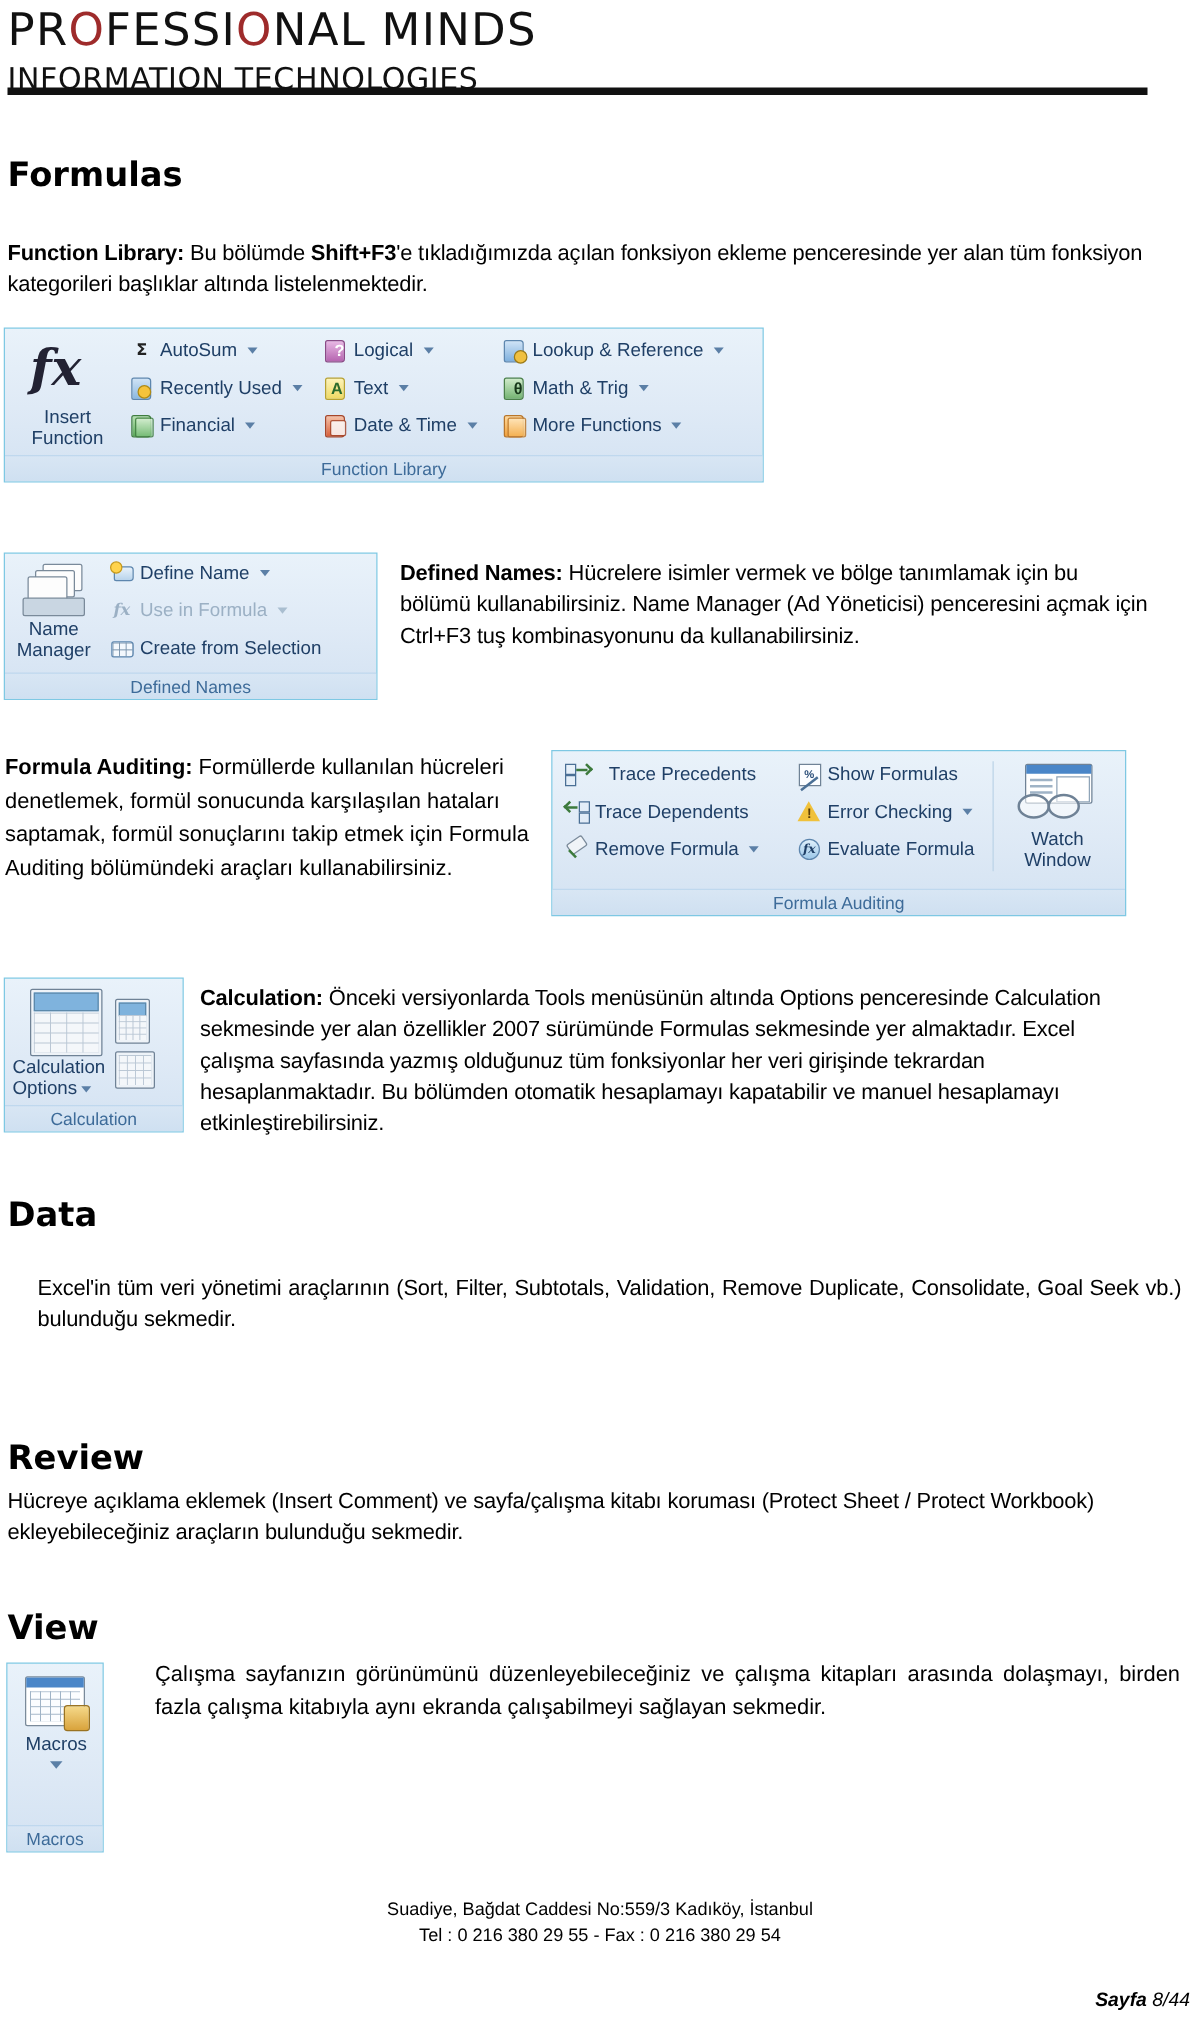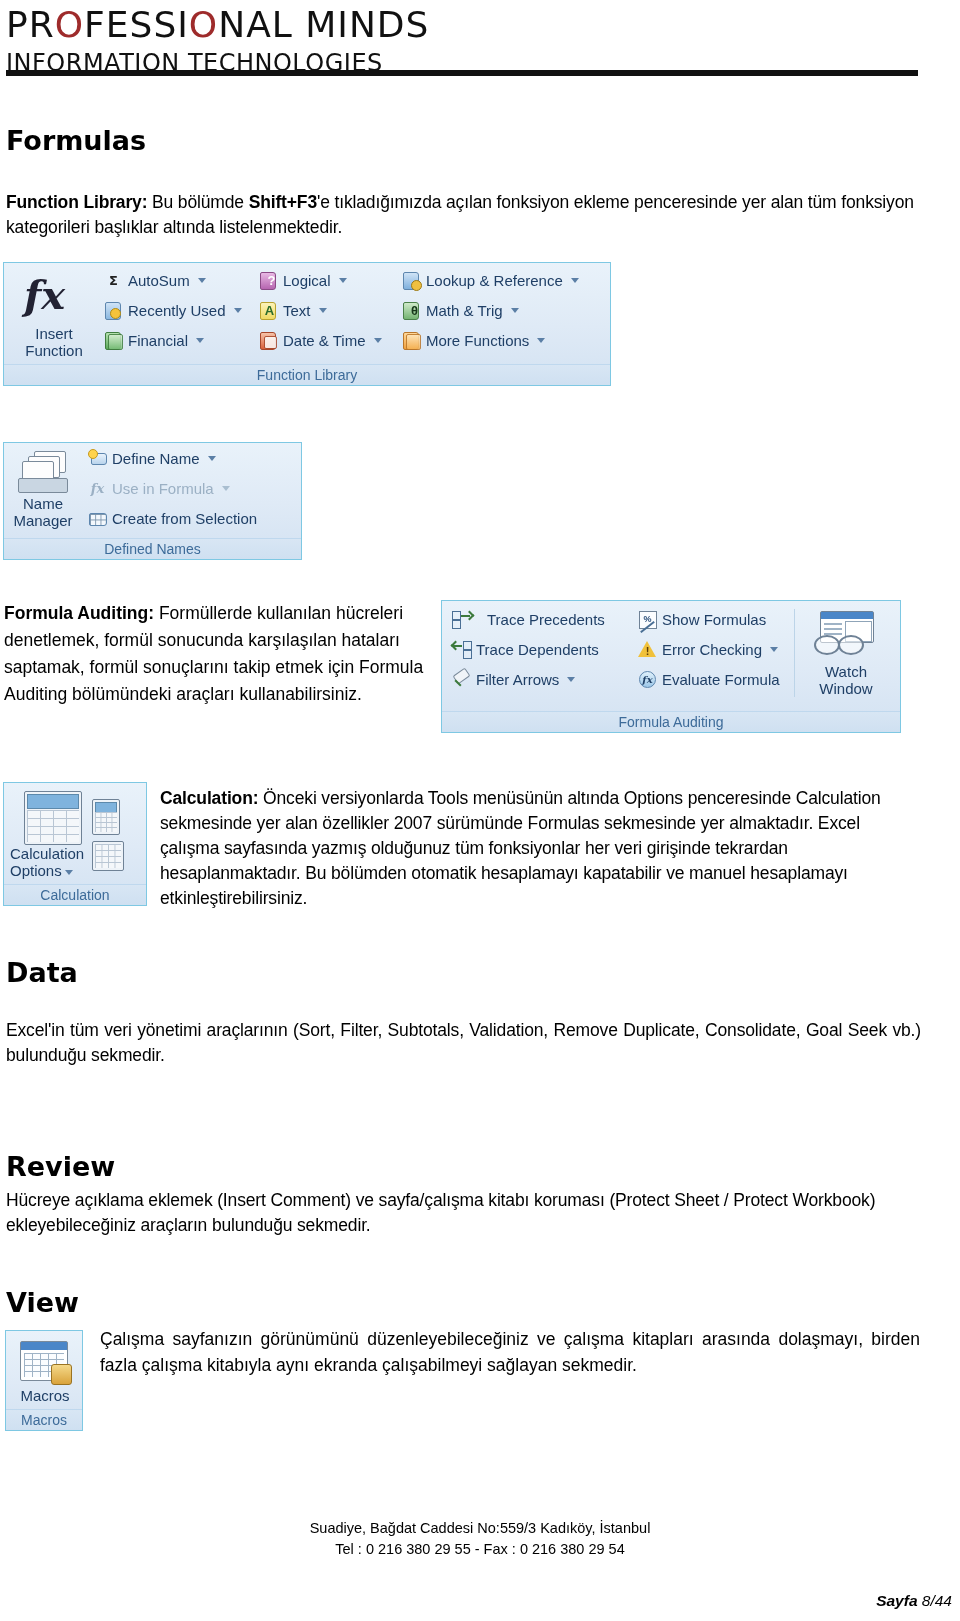--- a/index.html
+++ b/index.html
@@ -51,21 +51,21 @@
     font-family:"Liberation Sans", sans-serif;
     font-size:17.5px;
     line-height:25px;
     color:#000;
   }
   .para.cond{
     font-family:"Liberation Sans", sans-serif;
     font-stretch:condensed;
     letter-spacing:-0.15px;
   }
-  .para.just{text-align:justify;}
+  .para.just{text-align:justify;margin-left:24px;}
   .b{font-weight:bold;}
 
   
   .ribbon{
     position:absolute;
     background:linear-gradient(180deg,#e9f2fa 0%,#dfeaf6 52%,#d3e2f2 100%);
     border:1px solid #7ec8e3;
     box-sizing:border-box;
   }
   .rb-inner{position:relative;width:100%;height:100%;}
@@ -295,20 +295,23 @@
             linear-gradient(180deg,#7a93ab 1px,transparent 1px) 0 0/100% 50%,
             #f3f8fd;border:1px solid #5d86ae;"></span>
         </span>
         <span>Create from Selection</span>
       </div>
 
       <div class="rb-grouplabel">Defined Names</div>
     </div>
   </div>
 
+  <div class="para cond" style="left:320px;top:446px;width:600px;">
+    <span class="b">Defined Names:</span><span> Hücrelere isimler vermek ve bölge tanımlamak için bu bölümü kullanabilirsiniz. Name Manager (Ad Yöneticisi) penceresini açmak için Ctrl+F3 tuş kombinasyonunu da kullanabilirsiniz.</span>
+  </div>
 
   <div class="para" style="left:4px;top:600px;width:430px;font-size:17.5px;line-height:27px;">
     <span class="b">Formula Auditing:</span><span> Formüllerde kullanılan hücreleri denetlemek, formül sonucunda karşılaşılan hataları saptamak, formül sonuçlarını takip etmek için Formula Auditing bölümündeki araçları kullanabilirsiniz.</span>
   </div>
 
   <div class="ribbon" style="left:441px;top:600px;width:460px;height:133px;">
     <div class="rb-inner">
       <div class="rb-item" style="left:10px;top:9px;gap:16px;">
         <span class="ic">
           <span style="position:absolute;left:0;top:1px;width:7px;height:7px;border:1.5px solid #4a6f95;"></span>
@@ -325,21 +328,21 @@
           <span style="position:absolute;left:1px;top:5px;width:9px;height:2px;background:#3c7a3c;"></span>
           <span style="position:absolute;left:0px;top:2px;width:5px;height:5px;border-left:2px solid #3c7a3c;border-bottom:2px solid #3c7a3c;transform:rotate(45deg);"></span>
         </span>
         <span>Trace Dependents</span>
       </div>
       <div class="rb-item" style="left:10px;top:69px;">
         <span class="ic">
           <span style="position:absolute;left:2px;top:1px;width:13px;height:8px;background:#f0f4f8;border:1.5px solid #7a8a9a;transform:rotate(-35deg);border-radius:2px;"></span>
           <span style="position:absolute;left:2px;top:12px;width:8px;height:2px;background:#3c7a3c;transform:rotate(45deg);"></span>
         </span>
-        <span>Filter Arrows</span>
+        <span>Remove Formula</span>
         <span class="caret"></span>
       </div>
 
       <div class="rb-item" style="left:196px;top:9px;">
         <span class="ic">
           <span style="position:absolute;left:1px;top:1px;width:16px;height:16px;background:#fbfdff;border:1.5px solid #6f8296;"></span>
           <span class="glyph" style="font-size:9px;color:#2b4f7a;line-height:19px;">%</span>
           <span style="position:absolute;left:1px;top:16px;width:17px;height:2px;background:#4a6f95;transform:rotate(-38deg);"></span>
         </span>
         <span>Show Formulas</span>
@@ -408,21 +411,21 @@
   </div>
 
   <h1 class="sec" style="left:6px;top:958px;">Data</h1>
   <div class="para cond just" style="left:6px;top:1018px;width:915px;">Excel'in tüm veri yönetimi araçlarının (Sort, Filter, Subtotals, Validation, Remove Duplicate, Consolidate, Goal Seek vb.) bulunduğu sekmedir.</div>
 
   <h1 class="sec" style="left:6px;top:1152px;">Review</h1>
   <div class="para cond" style="left:6px;top:1188px;width:920px;">Hücreye açıklama eklemek (Insert Comment) ve sayfa/çalışma kitabı koruması (Protect Sheet / Protect Workbook) ekleyebileceğiniz araçların bulunduğu sekmedir.</div>
 
   <h1 class="sec" style="left:6px;top:1288px;">View</h1>
 
-  <div class="ribbon" style="left:5px;top:1330px;width:78px;height:101px;">
+  <div class="ribbon" style="left:5px;top:1330px;width:78px;height:152px;">
     <div class="rb-inner">
       <div class="macro-ic" style="left:14px;top:10px;">
         <span class="tbar"></span>
           <span class="grid"></span>
           <span class="scroll"></span>
       </div>
       <div class="big-label" style="left:0;top:56px;width:78px;">
         <span>Macros</span>
       </div>
       <div class="tiny-caret" style="left:34px;top:78px;"></div>

